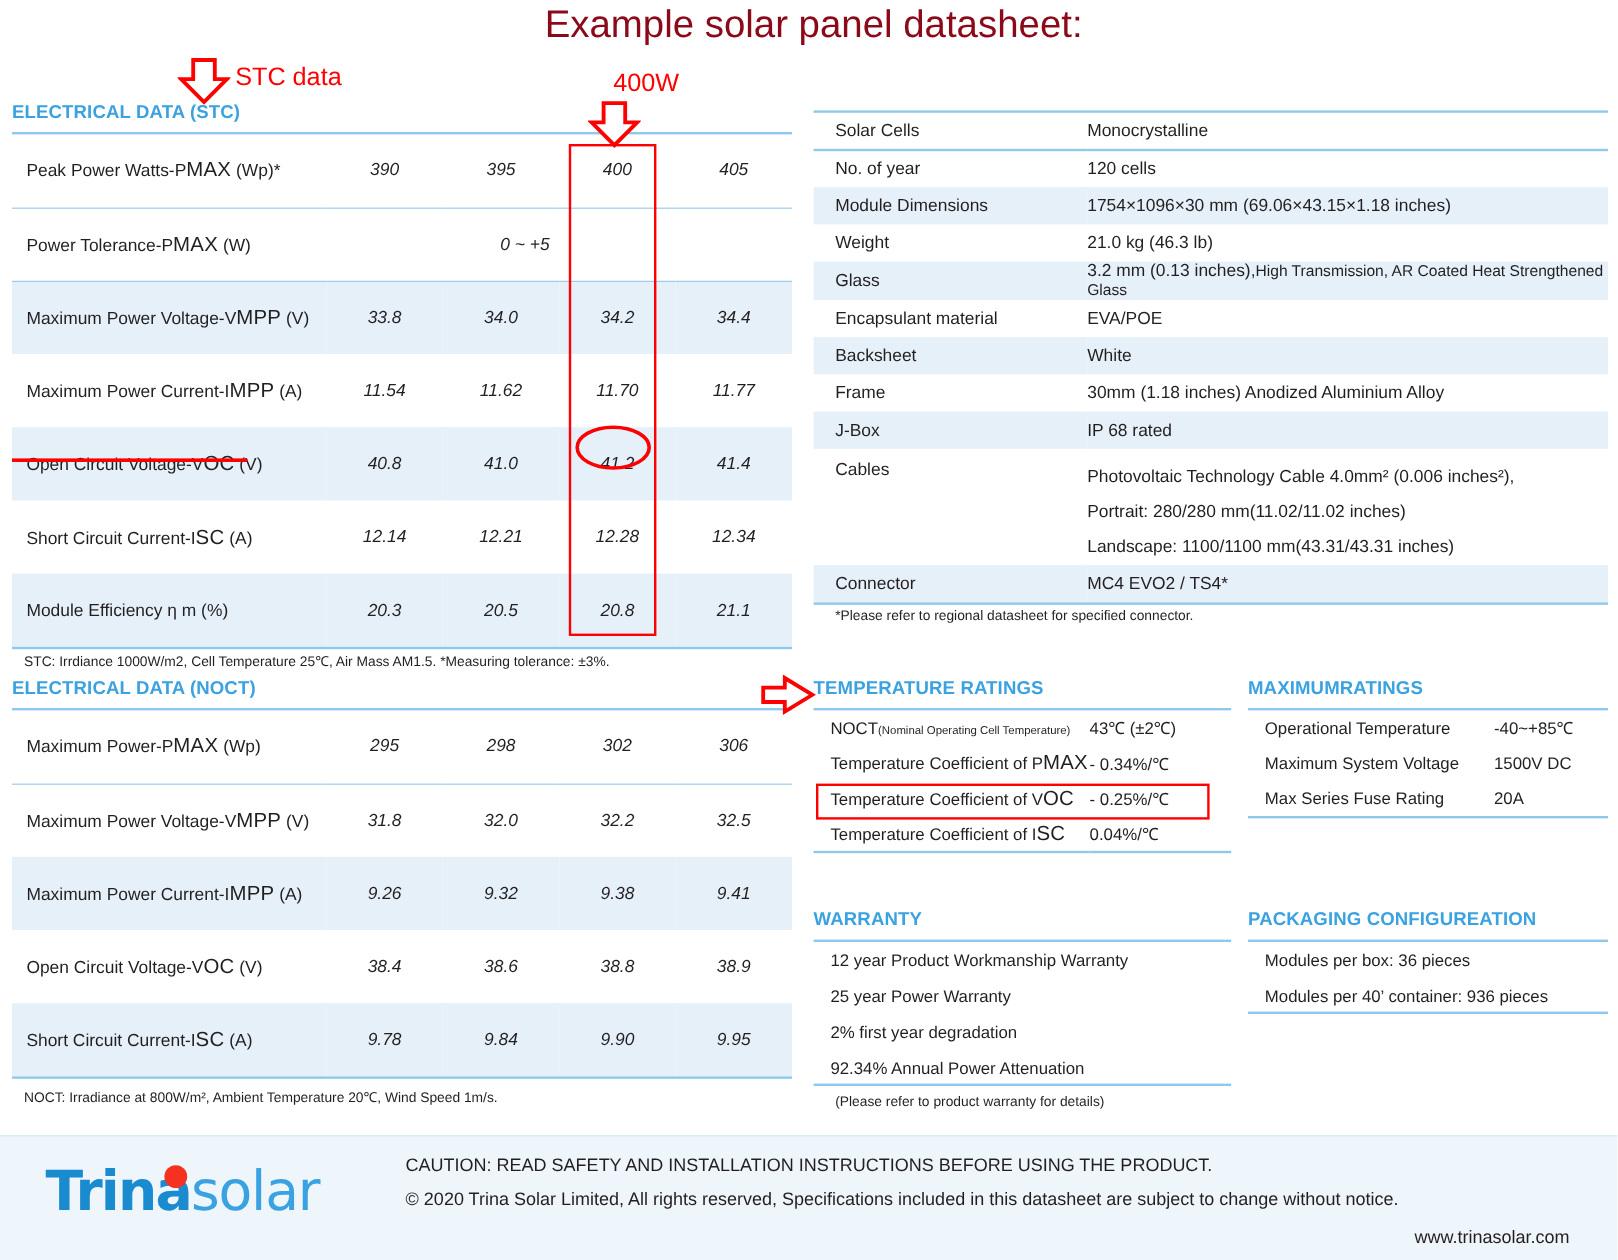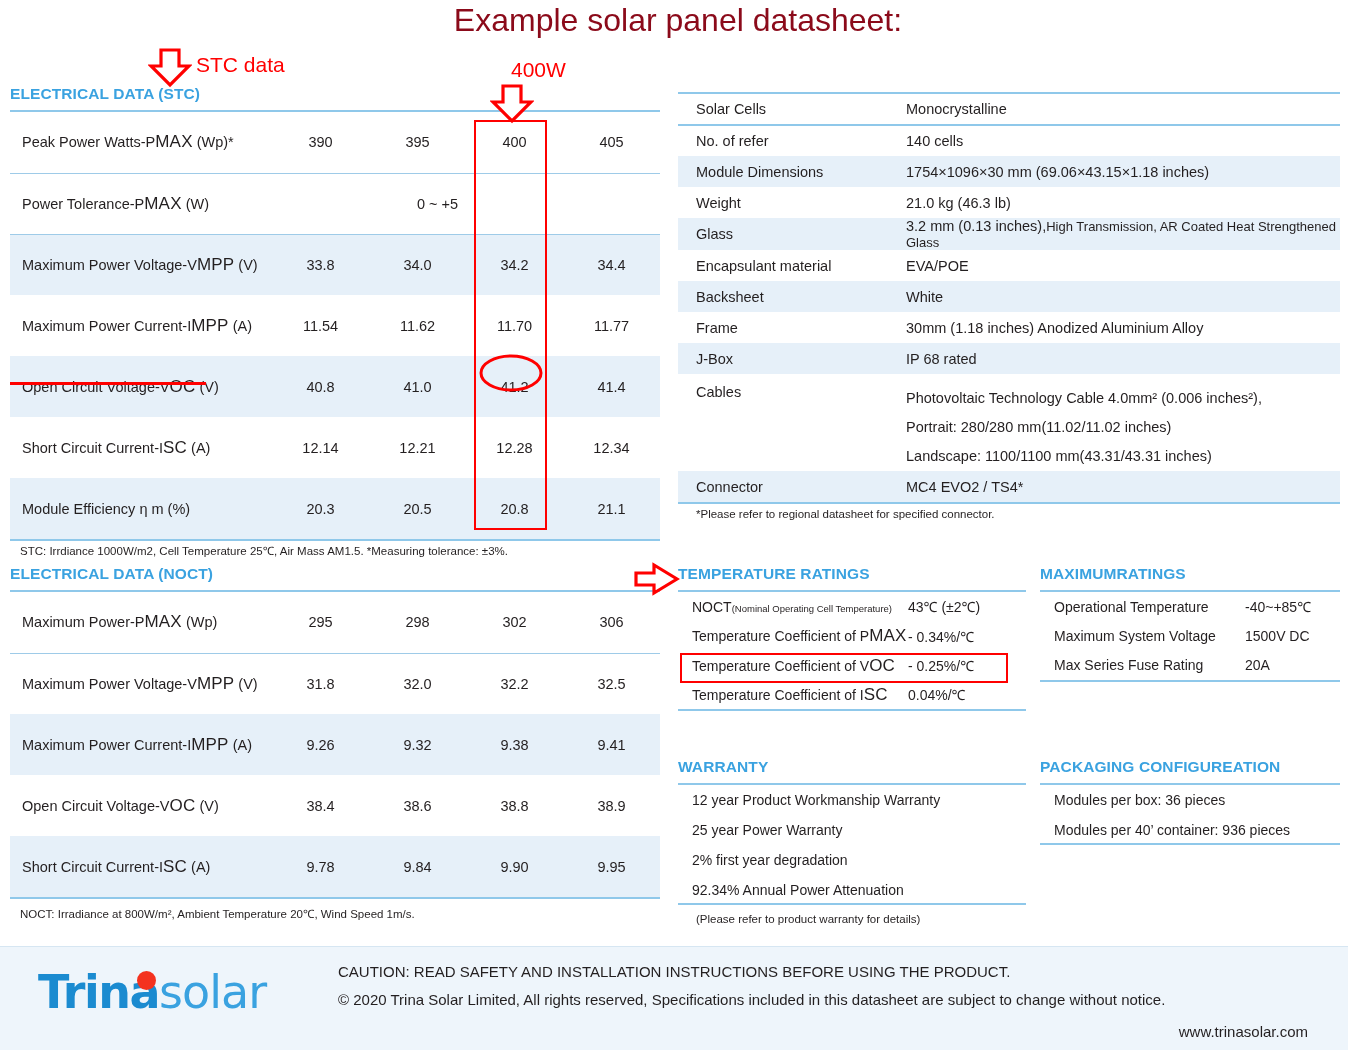--- a/index.html
+++ b/index.html
@@ -38,21 +38,21 @@
   }
   .rule-top { border-top: 2px solid #8fc8ea; margin-top: 5px; }
 
   
   table.dt { width: 100%; border-collapse: collapse; table-layout: fixed; }
   table.dt td { font-size: 14.5px; color: #231f20; vertical-align: middle; }
   .stripe { background: #e6f0f9; }
 
   
   .elec td.lbl { padding-left: 12px; text-align: left; white-space: nowrap; }
-  .elec td.val { text-align: center; }
+  .elec td.val { text-align: center; font-style: italic; }
   .elec tr { height: 61px; }
   .elec .sep td { border-bottom: 1.5px solid #9ecbe8; }
 
   .elec-noct tr { height: 61px; }
   .smallcaps { font-size: 17px; letter-spacing: 0.2px; }
 
   
   .mech tr { height: 31px; }
   .mech td.k { padding-left: 18px; width: 228px; white-space: nowrap; font-size: 14.5px; }
   .mech td.v { font-size: 14.5px; }
@@ -216,22 +216,22 @@
 
     <div style="position:absolute; left:0; top:85px; width:662px;">
       <div class="rule-top" style="margin-top:7px;"></div>
       <table class="dt mech">
         <tbody>
           <tr class="underrow">
             <td class="k">Solar Cells</td>
             <td class="v">Monocrystalline</td>
           </tr>
           <tr>
-            <td class="k">No. of refer</td>
-            <td class="v">140 cells</td>
+            <td class="k">No. of year</td>
+            <td class="v">120 cells</td>
           </tr>
           <tr class="stripe">
             <td class="k">Module Dimensions</td>
             <td class="v">1754×1096×30 mm (69.06×43.15×1.18 inches)</td>
           </tr>
           <tr>
             <td class="k">Weight</td>
             <td class="v">21.0 kg (46.3 lb)</td>
           </tr>
           <tr class="stripe">

